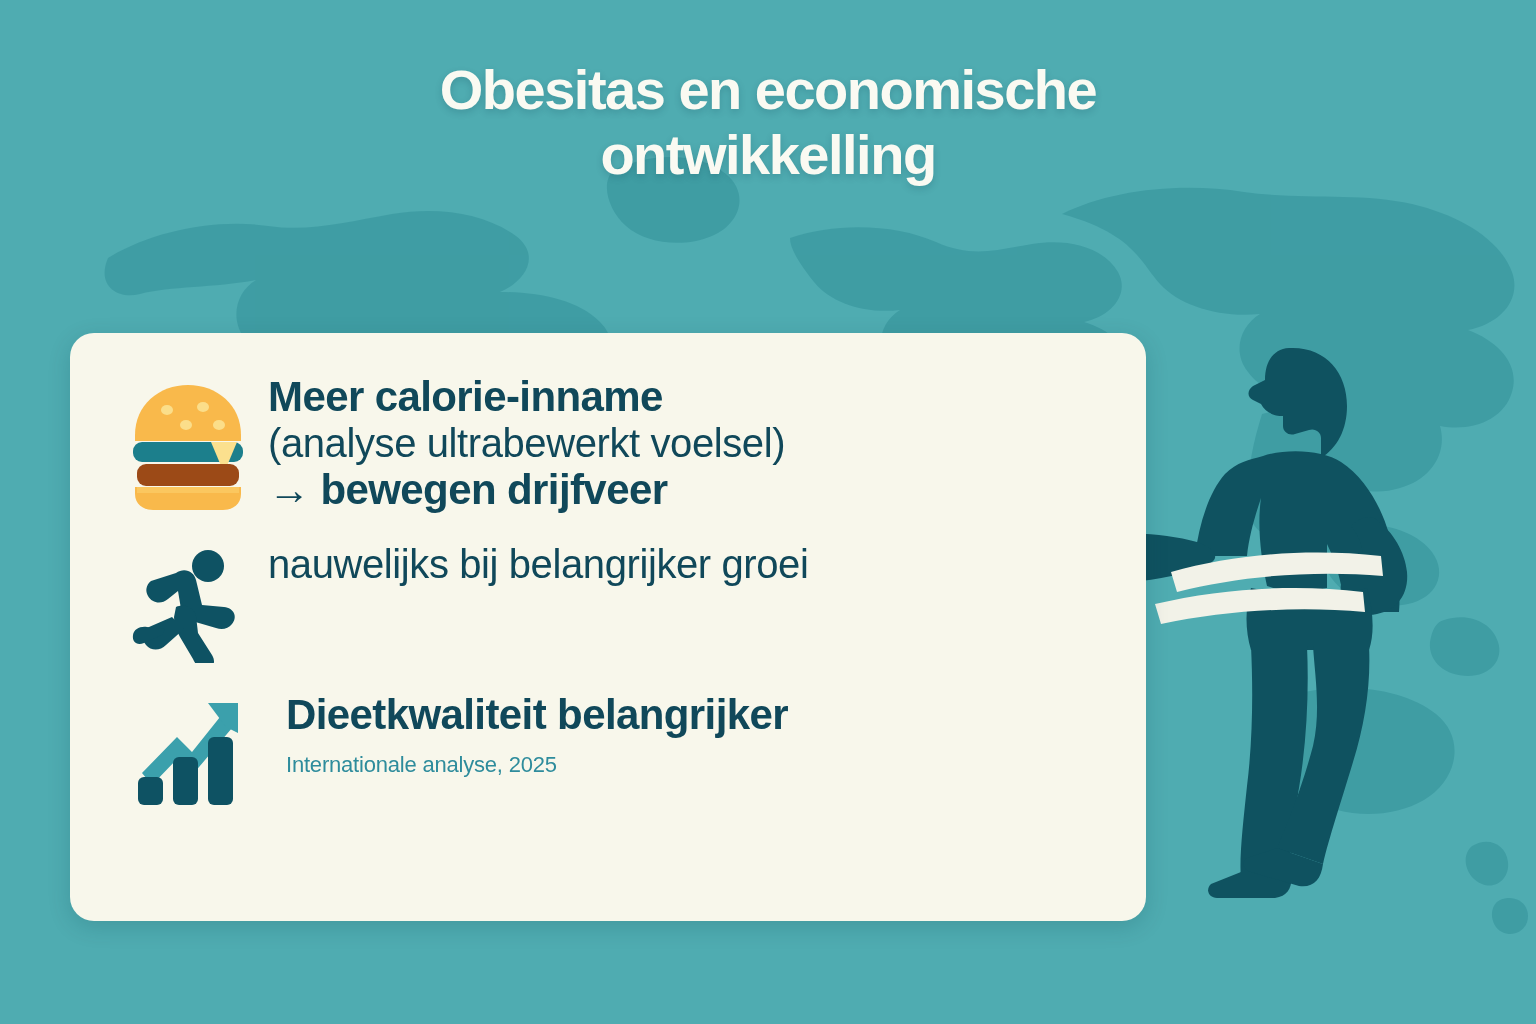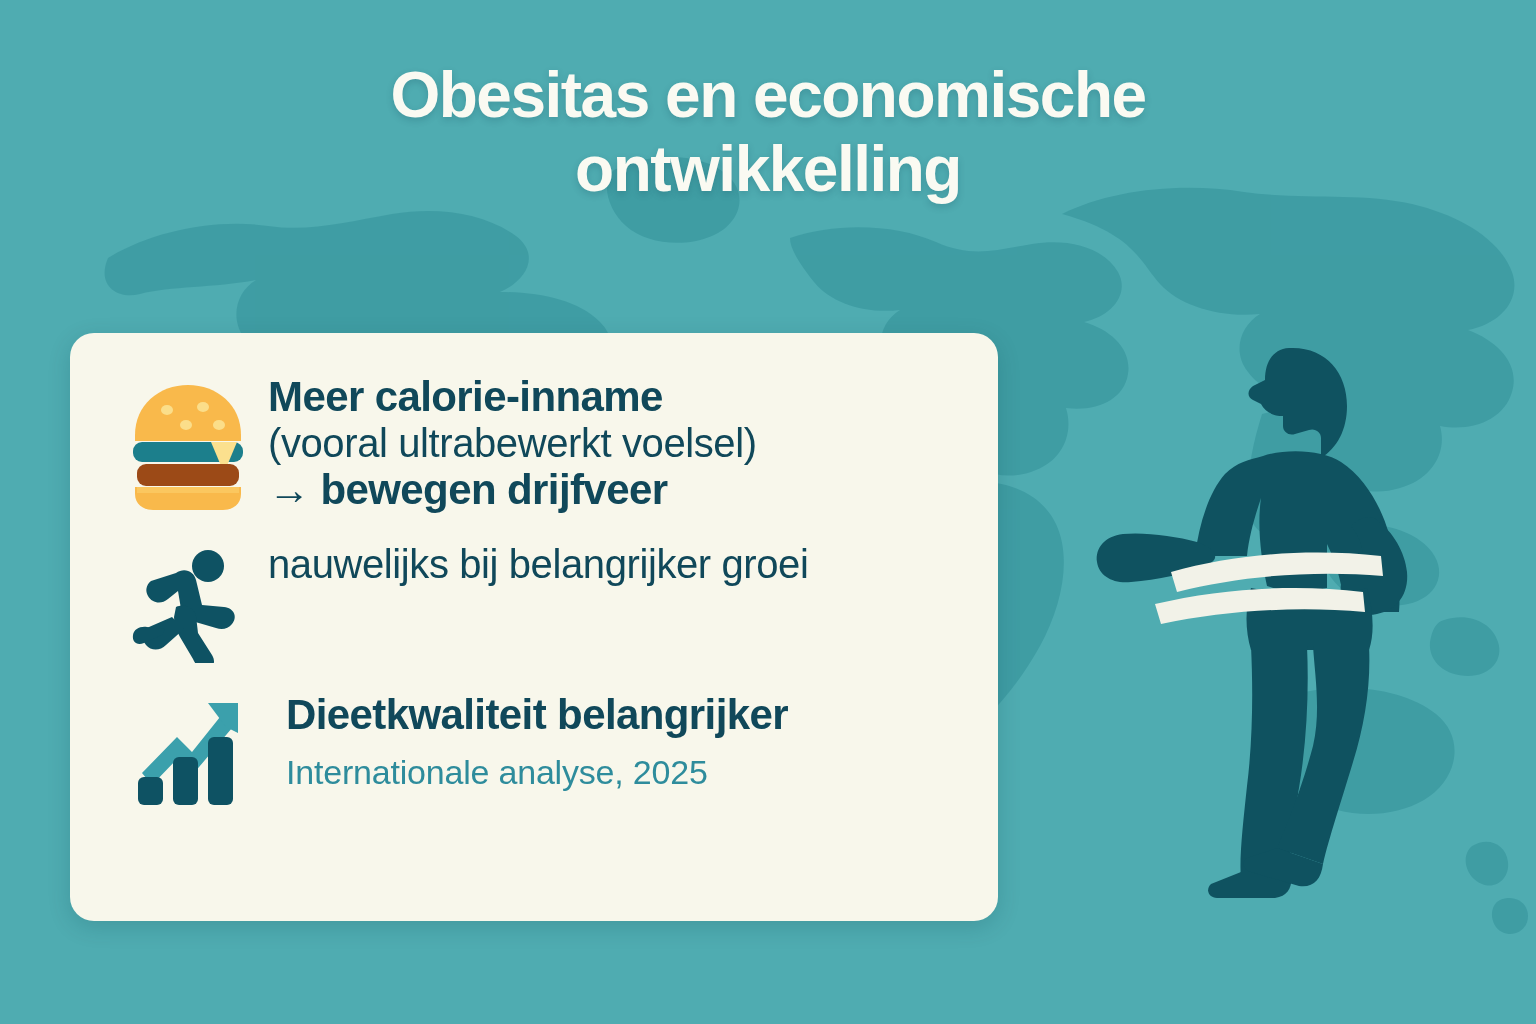--- a/index.html
+++ b/index.html
@@ -29,34 +29,34 @@
     position: absolute;
     left: 0;
     top: 58px;
     width: 1536px;
     text-align: center;
     z-index: 5;
   }
   .title-line {
     font-family: "Liberation Sans", sans-serif;
     font-weight: bold;
-    font-size: 64px;
+    font-size: 56px;
     line-height: 1.16;
     color: #FAFAF2;
     letter-spacing: -1.5px;
     text-shadow: 0 3px 7px rgba(16,70,85,0.22);
     white-space: nowrap;
   }
 
   
   #info-card {
     position: absolute;
     left: 70px;
     top: 333px;
-    width: 928px;
+    width: 1076px;
     height: 588px;
     background: #F8F7EB;
     border-radius: 24px;
     box-shadow: 0 6px 22px rgba(12,60,72,0.18);
     z-index: 6;
     box-sizing: border-box;
     padding: 36px 30px 24px 44px;
   }
 
   .item-row {
@@ -94,21 +94,21 @@
     font-weight: normal;
     font-size: 40px;
     line-height: 1.16;
     color: #10485A;
     letter-spacing: -0.4px;
     white-space: nowrap;
   }
   .line-footnote {
     font-family: "Liberation Sans", sans-serif;
     font-weight: normal;
-    font-size: 34px;
+    font-size: 22px;
     line-height: 1.2;
     color: #2E8C9C;
     letter-spacing: -0.2px;
     margin-top: 14px;
     white-space: nowrap;
   }
 
   
   #silhouette-layer {
     position: absolute;
@@ -257,21 +257,21 @@
 
           <rect x="8" y="85" width="102" height="22" rx="9" fill="#9C4A17"></rect>
 
           <path d="M6,108 L112,108 L112,115 C112,125 104,131 94,131 L24,131
                    C14,131 6,125 6,115 Z" fill="#F9B94B"></path>
           <rect x="8" y="108" width="102" height="6" fill="#FBC75F"></rect>
         </svg>
       </div>
       <div class="item-text">
         <div class="line-strong">Meer calorie-inname</div>
-        <div class="line-regular">(vooral ultrabewerkt voelsel)</div>
+        <div class="line-regular">(analyse ultrabewerkt voelsel)</div>
         <div class="line-strong">→ bewegen drijfveer</div>
       </div>
     </div>
 
     <div class="item-row" id="item-row-1">
       <div class="item-icon">
         <svg width="112" height="116" viewBox="0 0 112 116">
           <g fill="#0E5263">
             <circle cx="76" cy="19" r="16"></circle>
             <path d="M44,26 C52,20 62,24 64,33 L70,58 L92,60

